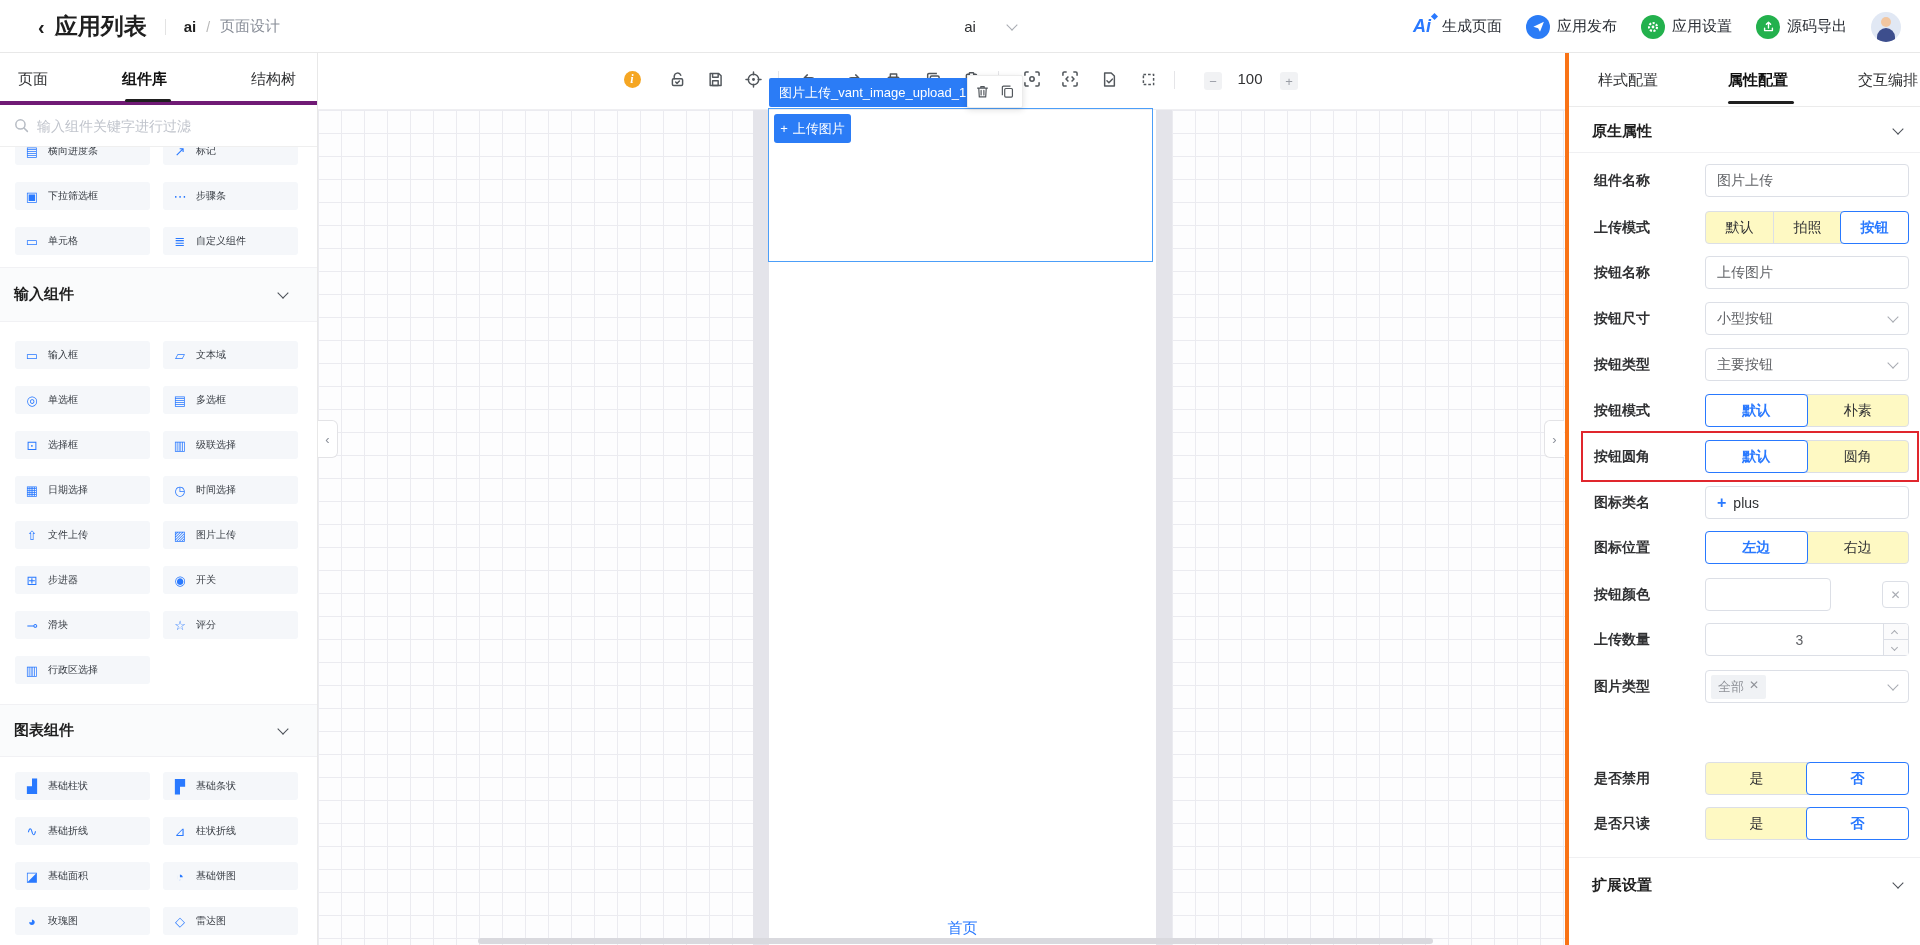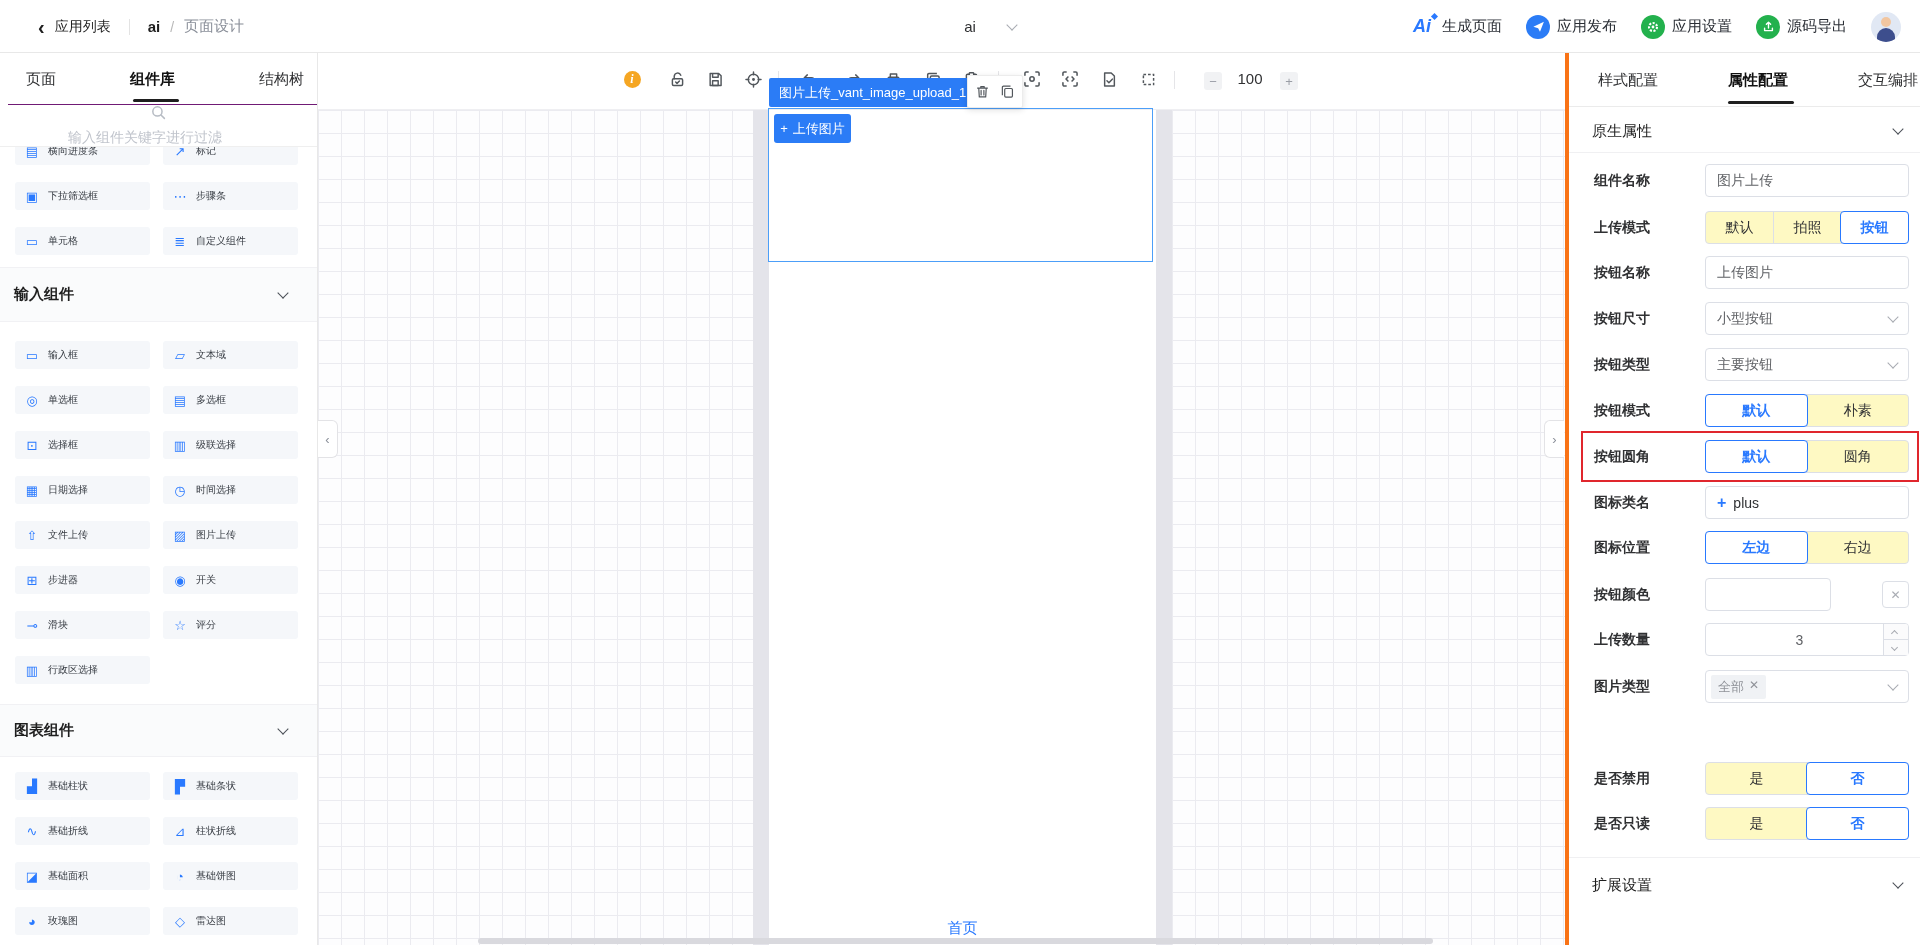--- a/index.html
+++ b/index.html
@@ -5,21 +5,21 @@
   * { margin:0; padding:0; box-sizing:border-box; }
   html,body { width:1920px; height:945px; overflow:hidden; background:#fff;
     font-family:"Liberation Sans","DejaVu Sans",sans-serif; color:#303133; }
   #app { position:relative; width:1920px; height:945px; }
 
   
   #header { position:absolute; left:0; top:0; width:1920px; height:53px; background:#fff;
     border-bottom:1px solid #e8e8e8; z-index:20; }
   .h-left { position:absolute; left:38px; top:0; height:53px; display:flex; align-items:center; gap:10px; }
   .back-ic { font-size:20px; font-weight:bold; color:#1f1f1f; line-height:1; cursor:pointer; }
-  .back-label { font-size:14px; font-weight:normal; color:#1f1f1f; }
+  .back-label { font-size:23px; font-weight:bold; color:#1f1f1f; }
   .h-div { width:1px; height:16px; background:#e3e3e3; margin:0 8px; }
   .crumb-app { font-size:15px; font-weight:bold; color:#1f1f1f; }
   .crumb-sep { font-size:14px; color:#b8b8b8; }
   .crumb-page { font-size:15px; color:#8a8f99; }
   .h-center { position:absolute; left:930px; top:0; width:120px; height:53px; display:flex;
     align-items:center; justify-content:center; gap:32px; }
   .h-center .val { font-size:15px; color:#303133; }
   .chev { display:inline-block; width:8px; height:8px; border-right:1.5px solid #a8abb2;
     border-bottom:1.5px solid #a8abb2; transform:rotate(45deg); margin-top:-4px; }
   .h-right { position:absolute; right:19px; top:0; height:53px; display:flex; align-items:center; gap:24px; }
@@ -28,25 +28,25 @@
   .ai-star { position:absolute; right:-2px; top:-2px; width:5px; height:5px; background:#2979ff; transform:rotate(45deg); }
   .circ { width:24px; height:24px; border-radius:50%; display:flex; align-items:center; justify-content:center; }
   .circ.blue { background:#2b7cf6; } .circ.green { background:#23b14d; }
   .avatar { width:30px; height:30px; border-radius:50%; background:#e1e8f4; position:relative; overflow:hidden; }
   .avatar .head { position:absolute; left:10px; top:5px; width:10px; height:10px; border-radius:50%; background:#f2c6a0; }
   .avatar .body { position:absolute; left:6px; top:16px; width:18px; height:14px; border-radius:9px 9px 0 0; background:#3d4e8d; }
 
   
   #sidebar { position:absolute; left:0; top:53px; width:318px; height:892px; background:#fff;
     border-right:1px solid #e8e8e8; z-index:10; }
-  .s-tabs { position:relative; height:52px; border-bottom:1px solid #701a75;margin-left:8px; }
+  .s-tabs { position:relative; height:52px; border-bottom:4px solid #701a75; }
   .s-tab { position:absolute; top:0; height:52px; display:flex; align-items:center; font-size:15px; color:#303133; cursor:pointer; }
   .s-tab.active { font-weight:bold; color:#111; }
   .s-underline { position:absolute; left:125px; top:46px; width:46px; height:3px; background:#1f1f1f; border-radius:2px; }
-  .s-search { position:relative; height:42px; border-bottom:1px solid #efefef; display:flex; align-items:center; padding:0 14px; gap:8px;flex-direction:column; }
+  .s-search { position:relative; height:42px; border-bottom:1px solid #efefef; display:flex; align-items:center; padding:0 14px; gap:8px; }
   .s-search input { border:none; outline:none; flex:1; font-size:14px; color:#606266; background:transparent; }
   .s-search input::placeholder { color:#c0c4cc; }
   .s-list { position:relative; height:798px; overflow:hidden; }
   .comp-grid { display:flex; flex-wrap:wrap; column-gap:13px; row-gap:17px; padding:0 15px; }
   .comp { width:135px; height:28px; background:#f5f7fa; border-radius:3px; display:flex; align-items:center;
     gap:8px; padding-left:9px; cursor:pointer; }
   .cicon { width:16px; text-align:center; color:#2979ff; font-size:13px; line-height:1; }
   .clabel { font-size:10px; color:#363b42; }
   .s-band { height:55px; margin-top:12px; background:#fafbfc; border-top:1px solid #f1f1f4; border-bottom:1px solid #f1f1f4;
     display:flex; align-items:center; justify-content:space-between; padding:0 30px 0 14px; }
@@ -89,21 +89,21 @@
 
   
   #panel { position:absolute; left:1565px; top:53px; width:355px; height:892px; background:#fff;
     border-left:4px solid #f97316; z-index:10; }
   .p-tabs { position:relative; height:54px; border-bottom:1px solid #ebebeb; }
   .p-tab { position:absolute; top:0; height:54px; display:flex; align-items:center; font-size:15px; color:#303133; cursor:pointer; }
   .p-tab.active { font-weight:bold; color:#111; }
   .p-underline { position:absolute; left:159px; top:48px; width:66px; height:3px; background:#1f1f1f; border-radius:2px; }
   .p-section { position:absolute; left:0; width:355px; height:40px; display:flex; align-items:center;
     justify-content:space-between; padding:0 22px 0 23px; }
-  .p-section .t { font-size:15px; font-weight:normal; color:#1f1f1f; }
+  .p-section .t { font-size:15px; font-weight:bold; color:#1f1f1f; }
   .p-divider { position:absolute; left:0; width:355px; height:1px; background:#f0f0f2; }
   .p-row { position:absolute; left:25px; width:315px; height:33px; display:flex; align-items:center;gap:41px; }
   .p-label { width:62px; flex:none; font-size:14px; font-weight:bold; color:#303133; }
   .ctrl { margin-left:8px; flex:1; height:33px; border:1px solid #dcdfe6; border-radius:4px; background:#fff;
     display:flex; align-items:center; padding:0 11px; font-size:14px; color:#606266; position:relative; }
   .ctrl .chev { position:absolute; right:11px; }
   .seg { margin-left:8px; flex:1; height:33px; border:1px solid #dcdfe6; border-radius:4px; display:flex; background:#fef9c3; }
   .seg-cell { flex:1; display:flex; align-items:center; justify-content:center; font-size:14px; color:#303133;
     border-left:1px solid #dcdfe6; cursor:pointer; }
   .seg-cell:first-child { border-left:none; }

